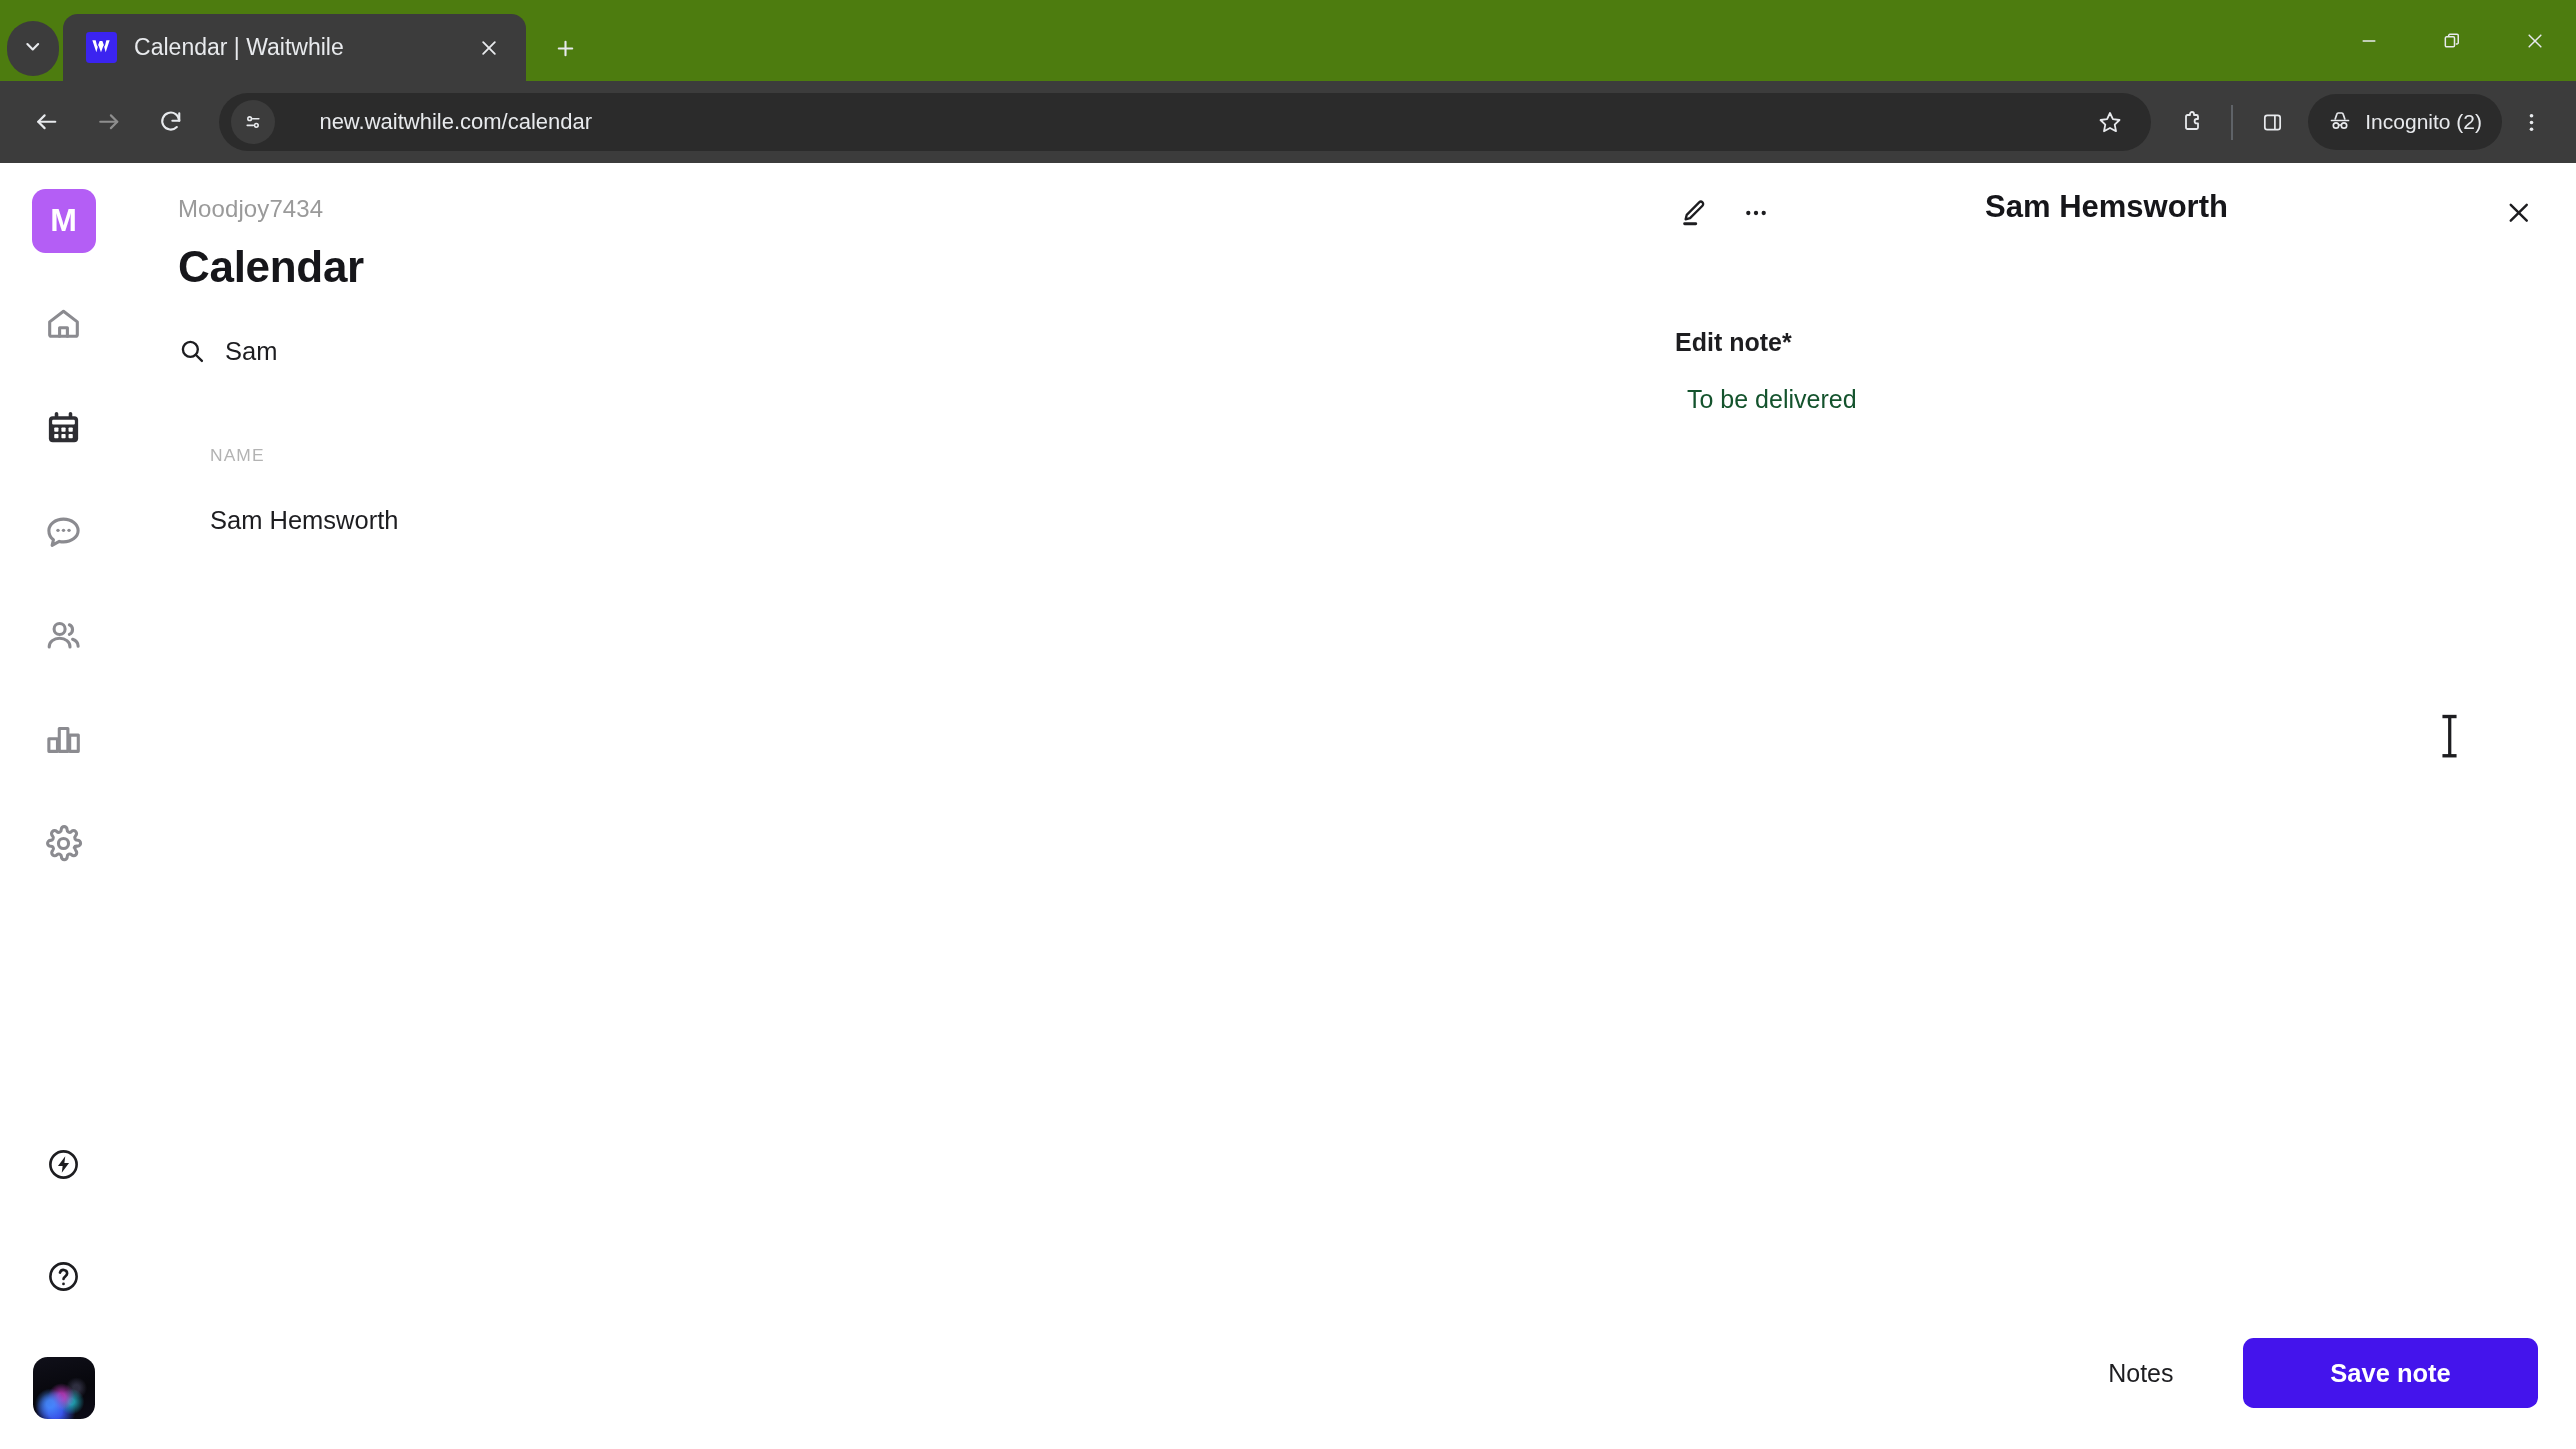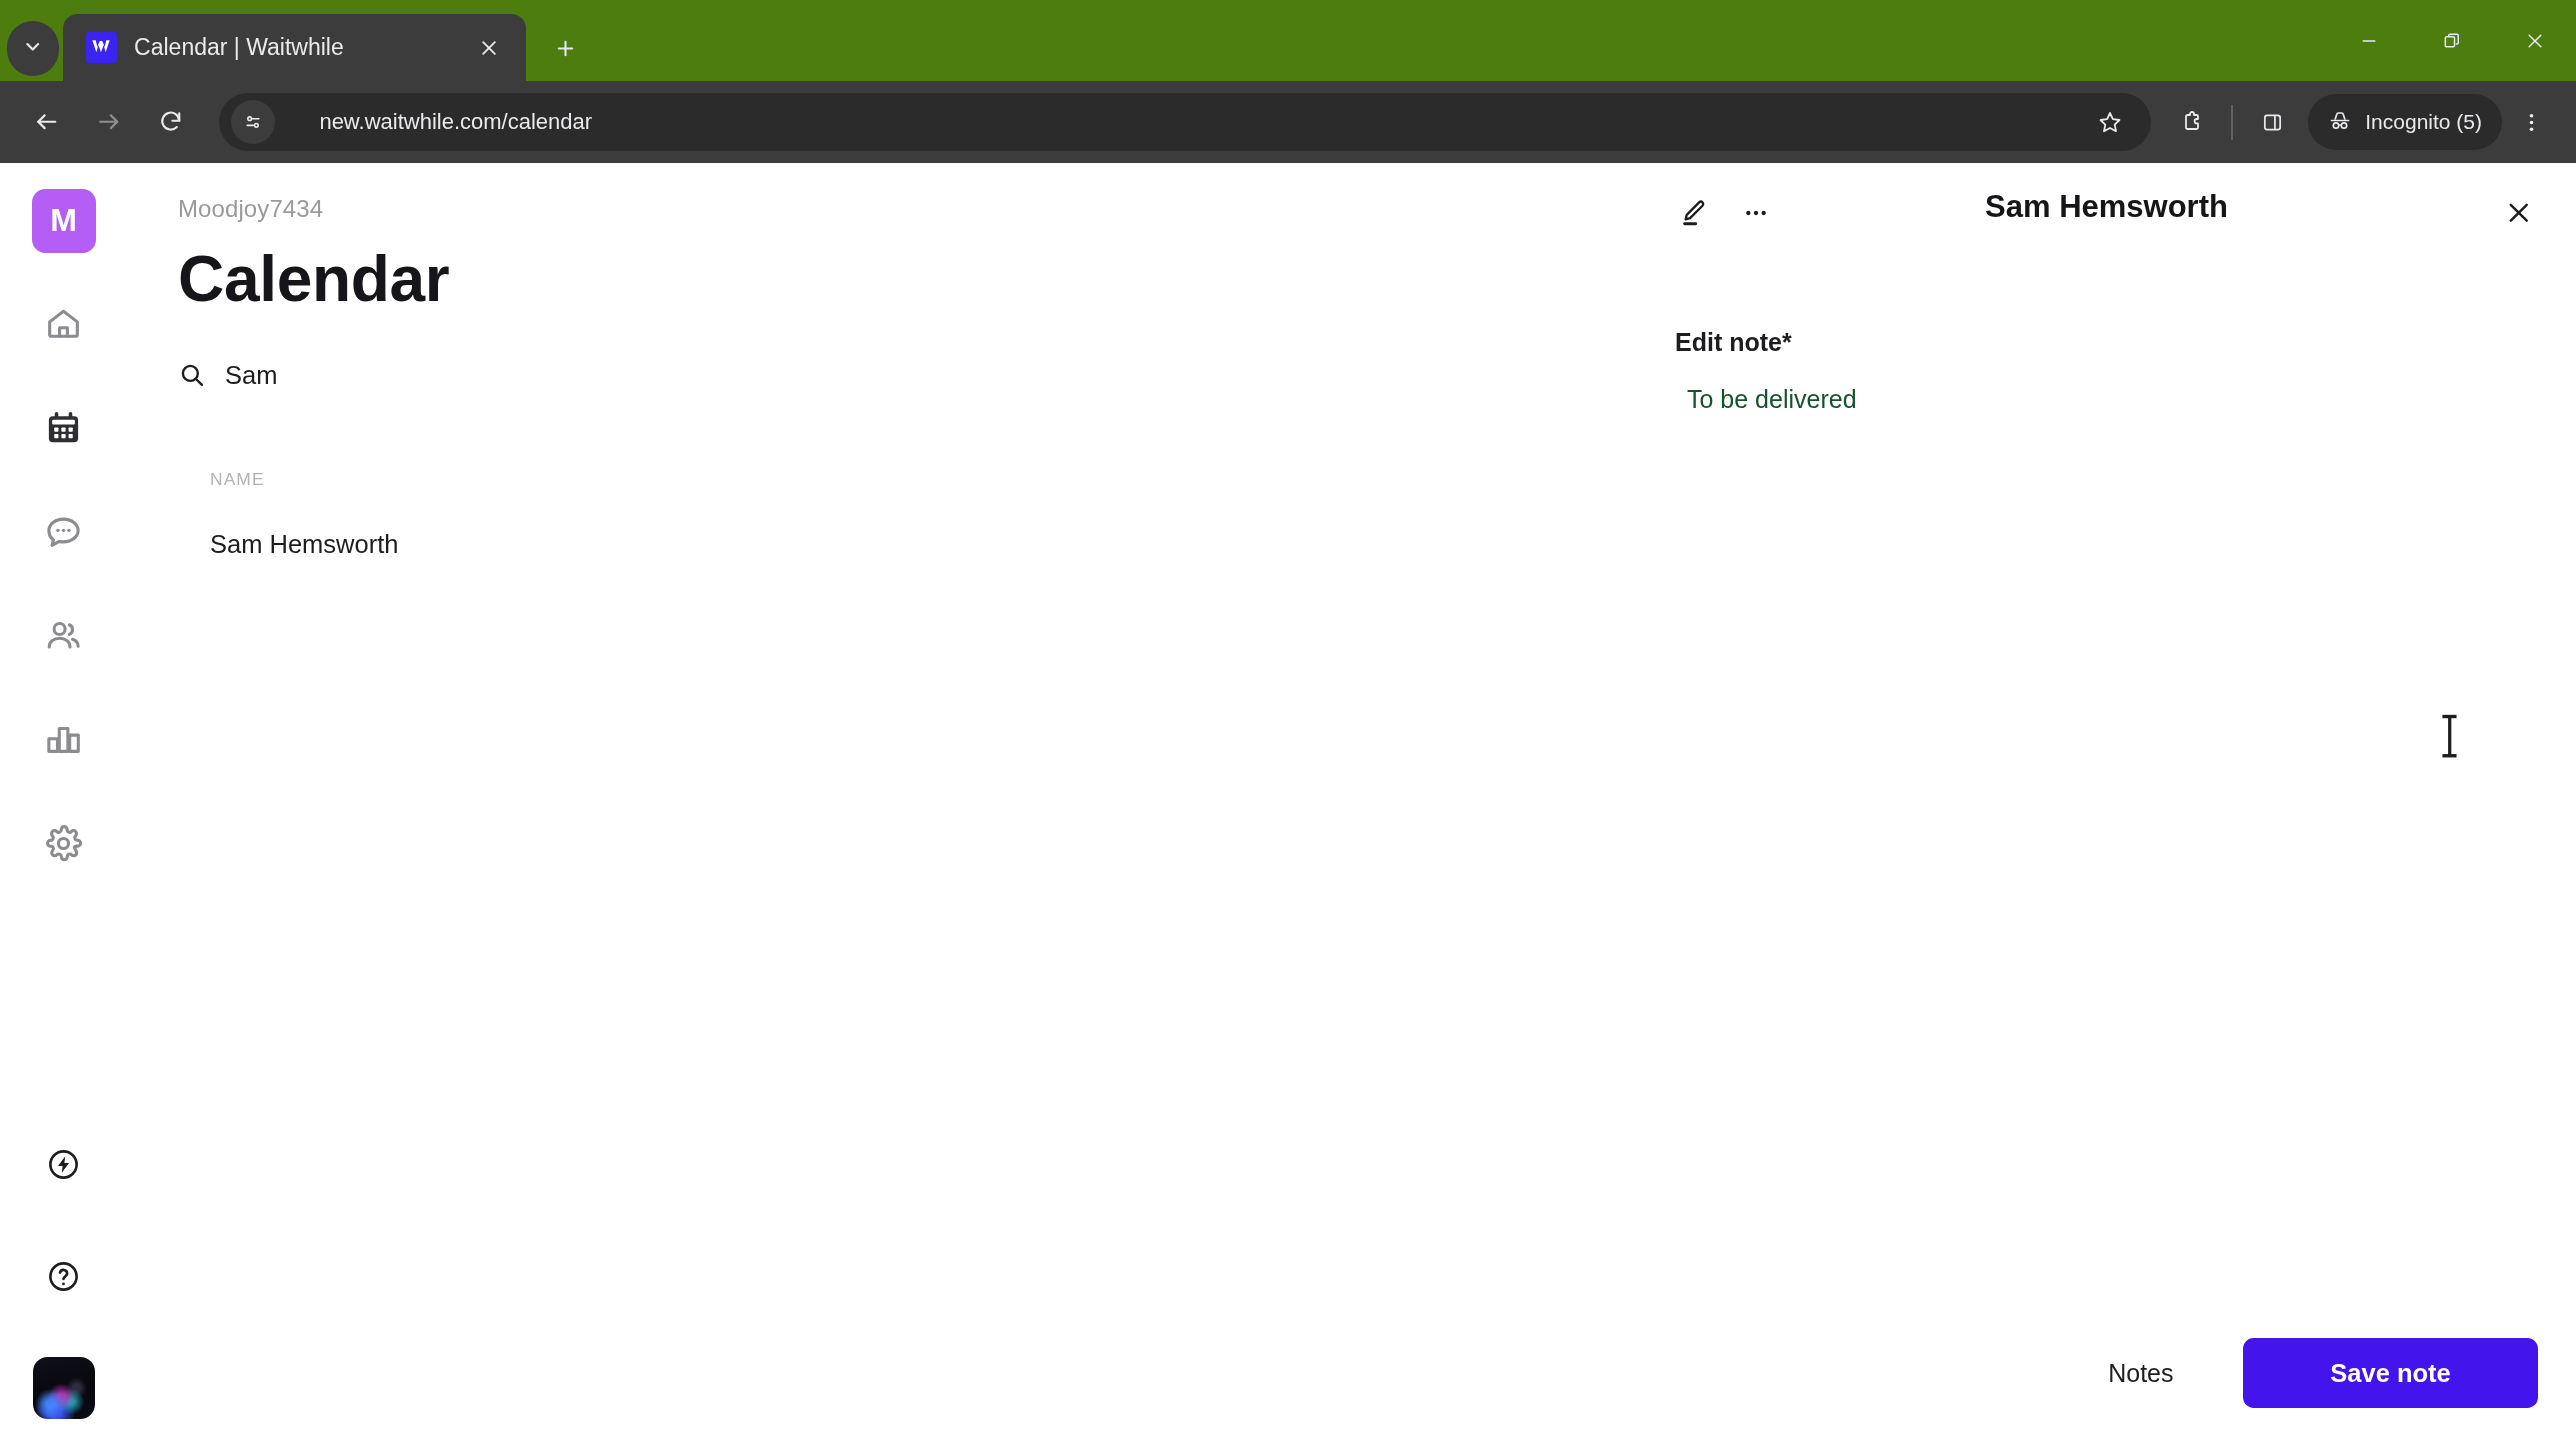--- a/index.html
+++ b/index.html
@@ -272,21 +272,21 @@
   }
 
   .breadcrumb {
     color: #9a9a9a;
     font-size: 24px;
     letter-spacing: 0.1px;
   }
 
   .page-title {
     margin-top: 19px;
-    font-size: 64px;
+    font-size: 44px;
     font-weight: bold;
     color: #16161a;
     letter-spacing: -0.3px;
   }
 
   .search-row {
     margin-top: 38px;
     display: flex;
     align-items: center;
     height: 43px;
@@ -572,21 +572,21 @@
     <div class="profile-pill">
       <span>
         <svg width="24" height="24" viewBox="0 0 24 24" fill="none" stroke="#e8eaed" stroke-width="1.7" stroke-linecap="round">
             <path d="M7.2 10 8.8 5.2A1.6 1.6 0 0 1 10.3 4h3.4a1.6 1.6 0 0 1 1.5 1.2L16.8 10"></path>
             <line x1="3.5" y1="11.5" x2="20.5" y2="11.5"></line>
             <circle cx="8" cy="16.5" r="2.7"></circle>
             <circle cx="16" cy="16.5" r="2.7"></circle>
             <line x1="10.7" y1="16" x2="13.3" y2="16"></line>
           </svg>
       </span>
-      <span class="label">Incognito (5)</span>
+      <span class="label">Incognito (2)</span>
     </div>
 
     <div class="icon-btn">
       <svg width="23" height="23" viewBox="0 0 24 24" fill="#e8eaed">
           <circle cx="12" cy="5" r="1.9"></circle>
           <circle cx="12" cy="12" r="1.9"></circle>
           <circle cx="12" cy="19" r="1.9"></circle>
         </svg>
     </div>
   </div>

